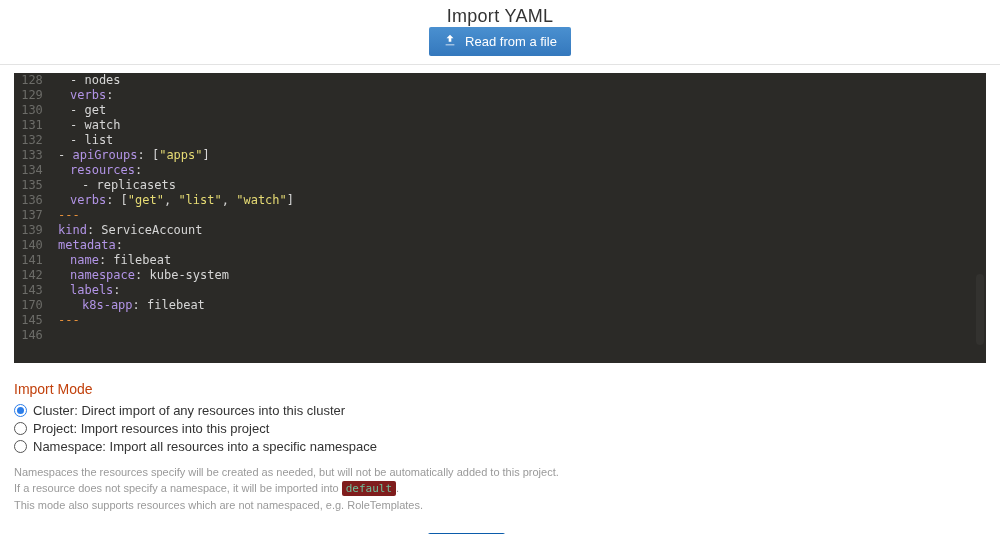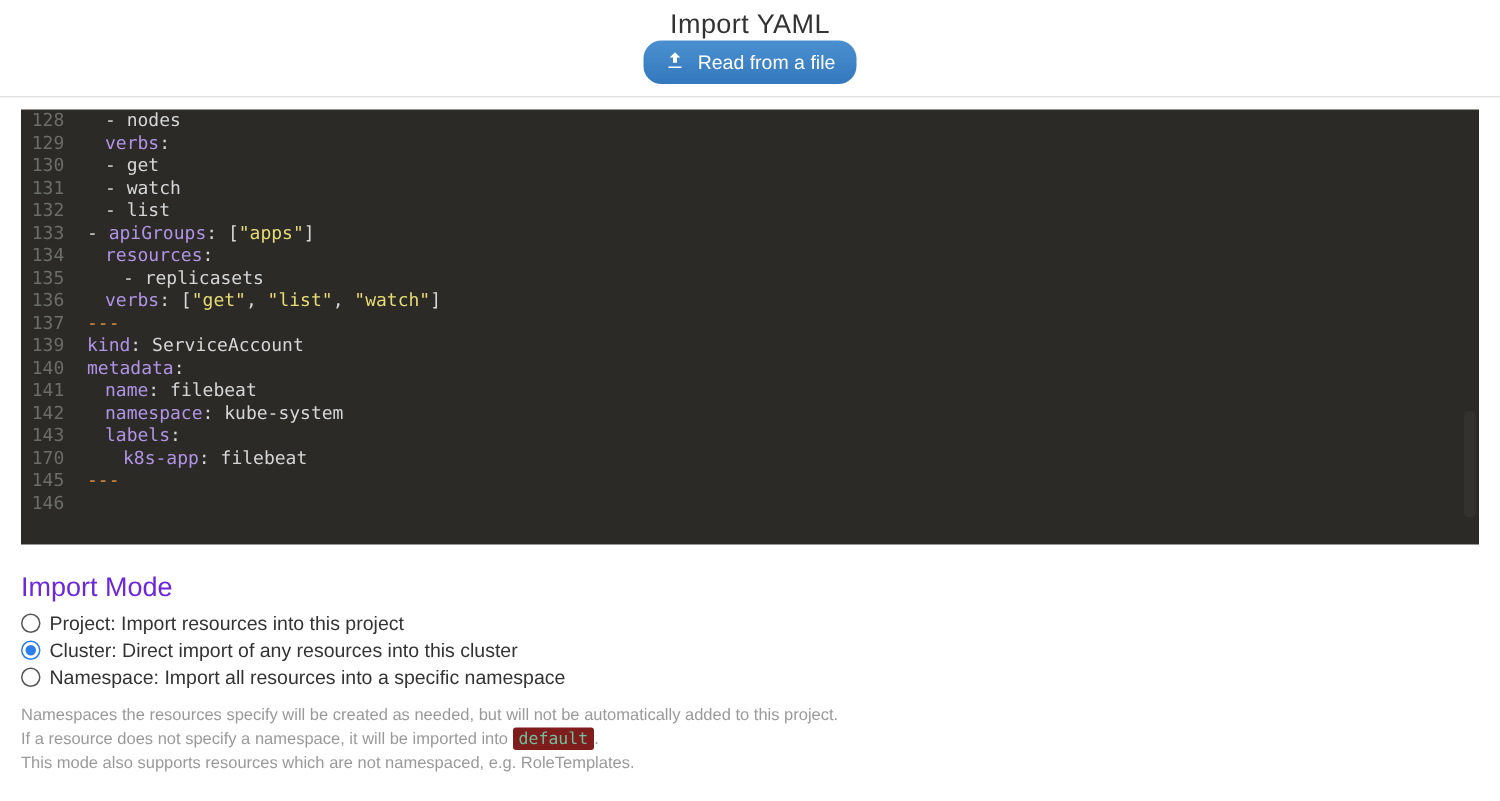--- a/index.html
+++ b/index.html
@@ -25,21 +25,21 @@
     letter-spacing: 0.3px;
   }
   .read-file-btn {
     background: #3d85c6;
     background: linear-gradient(#4a90d0,#3478bd);
     color: #fff;
     border: none;
     padding: 6px 14px;
     font-size: 13px;
     cursor: pointer;
-    border-radius: 12px;
+    border-radius: 2px;
     display: flex;
     align-items: center;
     gap: 8px;
   }
   .read-file-btn svg { width: 14px; height: 14px; fill: #fff; }
 
   .editor-wrap {
     margin: 8px 14px 0 14px;
   }
   .editor {
@@ -85,22 +85,22 @@
     right: 0;
     width: 8px;
     background: rgba(255,255,255,0.04);
     border-radius: 4px;
   }
 
   .form-area {
     padding: 18px 14px 14px 14px;
   }
   .section-label {
-    font-size: 18px;
-    color: #6d28d9;
+    font-size: 14px;
+    color: #c2410c;
     margin-bottom: 6px;
   }
   .radio-row {
     font-size: 13px;
     color: #333;
     margin-bottom: 3px;
     display: flex;
     align-items: center;
     gap: 6px;
     cursor: pointer;
@@ -194,31 +194,31 @@
       <div class="scrollbar">
       <div class="scrollbar-thumb" style="top:70%; height:25%;"></div>
     </div>
   </div>
 </div>
 
 <div class="form-area">
   <div class="section-label">Import Mode</div>
 
   <label class="radio-row">
-    <span class="radio unchecked"></span>
-    <span>Project: Import resources into this project</span>
-  </label>
-  <label class="radio-row">
     <span class="radio">
         <span class="dot"></span>
       </span>
     <span>Cluster: Direct import of any resources into this cluster</span>
   </label>
   <label class="radio-row">
     <span class="radio unchecked"></span>
+    <span>Project: Import resources into this project</span>
+  </label>
+  <label class="radio-row">
+    <span class="radio unchecked"></span>
     <span>Namespace: Import all resources into a specific namespace</span>
   </label>
 
   <div class="help-block">
     <div>Namespaces the resources specify will be created as needed, but will not be automatically added to this project.</div>
     <div>
       <span>If a resource does not specify a namespace, it will be imported into </span><span class="code-pill">default</span><span>.</span>
     </div>
     <div>This mode also supports resources which are not namespaced, e.g. RoleTemplates.</div>
   </div>

